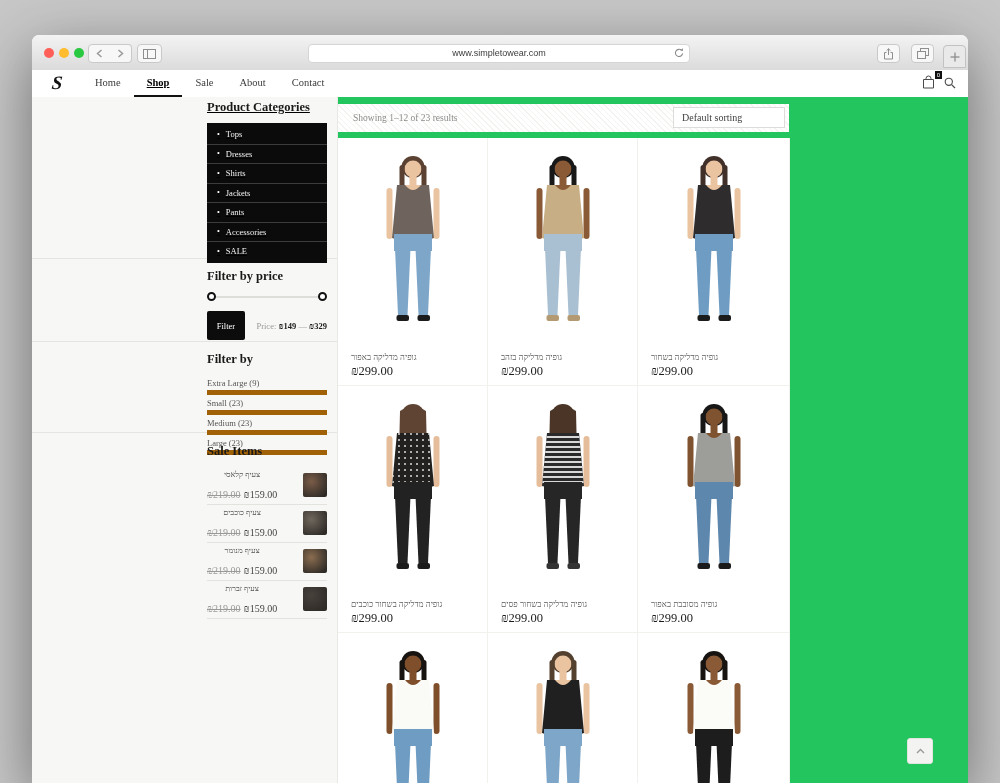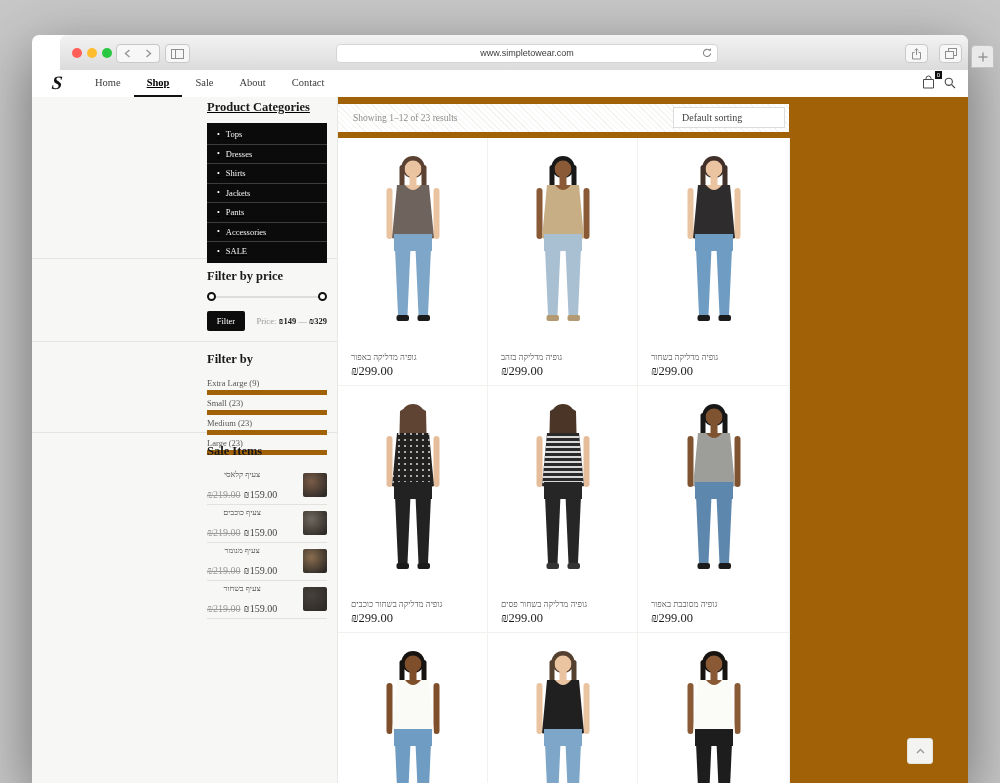--- a/index.html
+++ b/index.html
@@ -1,21 +1,21 @@
 <!DOCTYPE html>
 <html><head>
 <meta charset="utf-8">
 <style>
   html,body{margin:0;padding:0;}
   body{width:1000px;height:783px;overflow:hidden;background:#c7c7c7;font-family:"Liberation Serif",serif;}
   .window{position:absolute;left:32px;top:35px;width:936px;height:748px;background:#fff;
           border-radius:7px 7px 0 0;box-shadow:0 18px 60px rgba(0,0,0,.45);}
   
   .titlebar{position:absolute;top:0;left:0;right:0;height:35px;border-radius:7px 7px 0 0;
-            background:linear-gradient(#f3f3f3,#dcdbdb);border-bottom:1px solid #b3b3b3;font-family:"Liberation Sans",sans-serif;margin-left:28px;}
+            background:linear-gradient(#f3f3f3,#dcdbdb);border-bottom:1px solid #b3b3b3;font-family:"Liberation Sans",sans-serif;}
   .tl{position:absolute;top:13px;width:10px;height:10px;border-radius:50%;}
   .tl.c{left:12px;background:#ff5f57;} .tl.m{left:27px;background:#febc2e;} .tl.z{left:42px;background:#28c840;}
   .navbtn{position:absolute;top:9px;width:21px;height:17px;background:#f7f7f7;border:1px solid #c9c9c9;
           border-radius:4px;display:flex;align-items:center;justify-content:center;}
   .urlbar{position:absolute;left:276px;top:9px;width:380px;height:17px;background:#fff;border:1px solid #d5d5d5;
           border-radius:4px;font-size:9px;color:#3c3c3c;text-align:center;line-height:17px;}
   .urlbar .reload{position:absolute;right:4px;top:2px;}
   
   .siteheader{position:absolute;top:35px;left:0;right:0;height:27px;background:#fff;border-bottom:1px solid #ebebe8;}
   .logo{position:absolute;left:20px;top:2px;font-size:19px;font-style:italic;font-weight:bold;color:#111;
@@ -36,32 +36,32 @@
   .catbox{background:#0b0b0b;padding:2px 0;}
   .catrow{display:flex;align-items:center;padding:4px 10px 4.5px;border-bottom:1px solid #3c3c3c;cursor:pointer;}
   .catrow:last-child{border-bottom:none;}
   .catrow .b{color:#fff;font-size:8px;margin-right:6px;}
   .catrow .t{color:#f3f3f3;font-size:8.5px;}
   .slider{position:relative;height:9px;margin-top:2px;}
   .slider .track{position:absolute;left:3px;right:3px;top:4px;height:1.5px;background:#ddddda;}
   .handle{position:absolute;top:0;width:9px;height:9px;border-radius:50%;border:2.5px solid #111;background:#fff;box-sizing:border-box;cursor:pointer;}
   .handle.min{left:0;} .handle.max{right:0;}
   .filterrow{display:flex;align-items:center;justify-content:space-between;margin-top:10px;}
-  .filterbtn{width:38px;height:20px;background:#0c0c0c;color:#fff;font-size:8.5px;border:none;border-radius:2px;
+  .filterbtn{width:38px;height:29px;background:#0c0c0c;color:#fff;font-size:8.5px;border:none;border-radius:2px;
              font-family:"Liberation Serif",serif;cursor:pointer;}
   .pricetxt{font-size:8.5px;color:#999;}
   .pricetxt b{color:#1c1c1c;}
   .sizerow{font-size:8.5px;color:#555;padding:2.5px 0;border-bottom:5px solid #a16207;cursor:pointer;}
   .salerow{display:flex;align-items:center;justify-content:space-between;padding:3px 0 4px;border-bottom:1px solid #e2e2df;cursor:pointer;text-align:center;}
   .salerow .nm{font-size:8px;color:#555;}
   .salerow .pr{font-size:10px;color:#444;margin-top:10px;}
   .salerow .old{color:#9a9a98;text-decoration:line-through;margin-right:3px;}
   .thumb{width:24px;height:24px;border-radius:2px;flex:none;}
   
-  .main{position:absolute;left:306px;top:0;right:0;bottom:0;background:#a16207;}
+  .main{position:absolute;left:306px;top:0;right:0;bottom:0;background:#22c55e;}
   .strip{position:absolute;top:7px;left:0;width:451px;height:28px;
          background:repeating-linear-gradient(45deg,#fff 0 3px,#f3f3f0 3px 4px);}
   .showing{position:absolute;left:15px;top:0;line-height:28px;font-size:9.5px;color:#8c8c89;}
   .sorting{position:absolute;left:335px;top:3px;width:112px;height:21px;background:#fff;border:1px solid #dcdcda;
            font-size:10px;color:#3f3f3f;line-height:20px;padding-left:8px;box-sizing:border-box;cursor:pointer;}
   .grid{position:absolute;top:41px;left:0;width:452px;display:grid;grid-template-columns:150px 150px 152px;}
   .cell{height:247px;border-right:1px solid #f1f1ee;border-bottom:1px solid #f1f1ee;overflow:hidden;
         position:relative;background:#fff;cursor:pointer;}
   .cell:nth-child(n+4){height:246px;}
   .cell:nth-child(n+7){height:151px;border-bottom:none;}
@@ -240,21 +240,21 @@
         </div>
         <div class="salerow">
           <div>
               <div class="nm" dir="rtl">צעיף מנומר</div>
                <div class="pr"><span class="old">₪219.00</span><span>₪159.00</span></div>
             </div>
           <div class="thumb" style="background: radial-gradient(circle at 35% 35%, rgb(138, 109, 80), rgb(46, 42, 38) 85%);"></div>
         </div>
         <div class="salerow">
           <div>
-              <div class="nm" dir="rtl">צעיף בשחור</div>
+              <div class="nm" dir="rtl">צעיף זברות</div>
                <div class="pr"><span class="old">₪219.00</span><span>₪159.00</span></div>
             </div>
           <div class="thumb" style="background: radial-gradient(circle at 35% 35%, rgb(71, 65, 60), rgb(46, 42, 38) 85%);"></div>
         </div>
       </div>
     </div>
 
     <div class="main">
       <div class="strip">
         <span class="showing">Showing 1–12 of 23 results</span>

